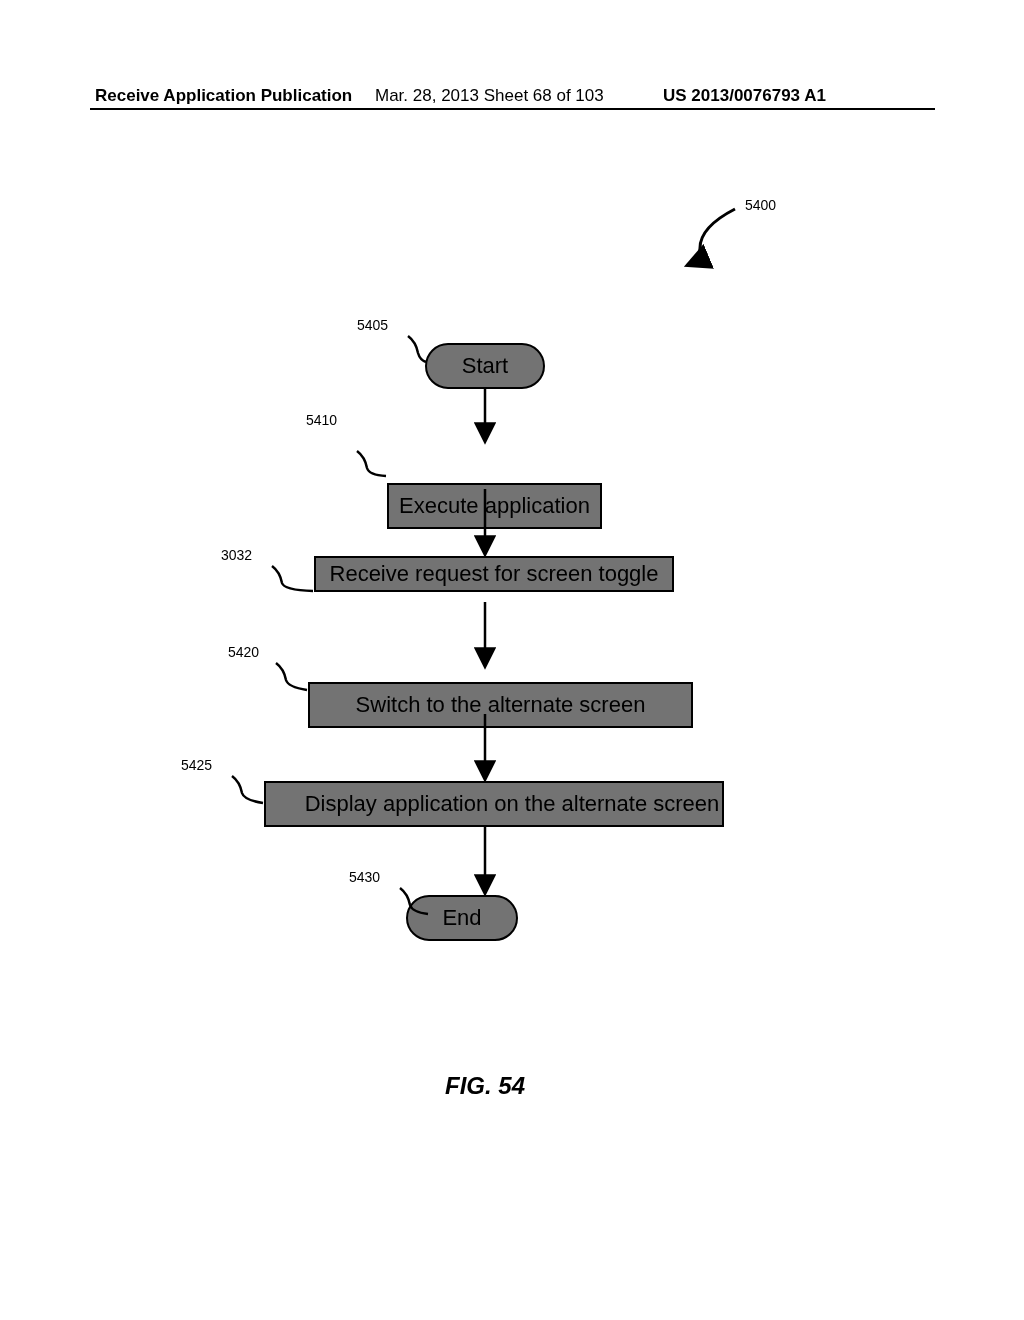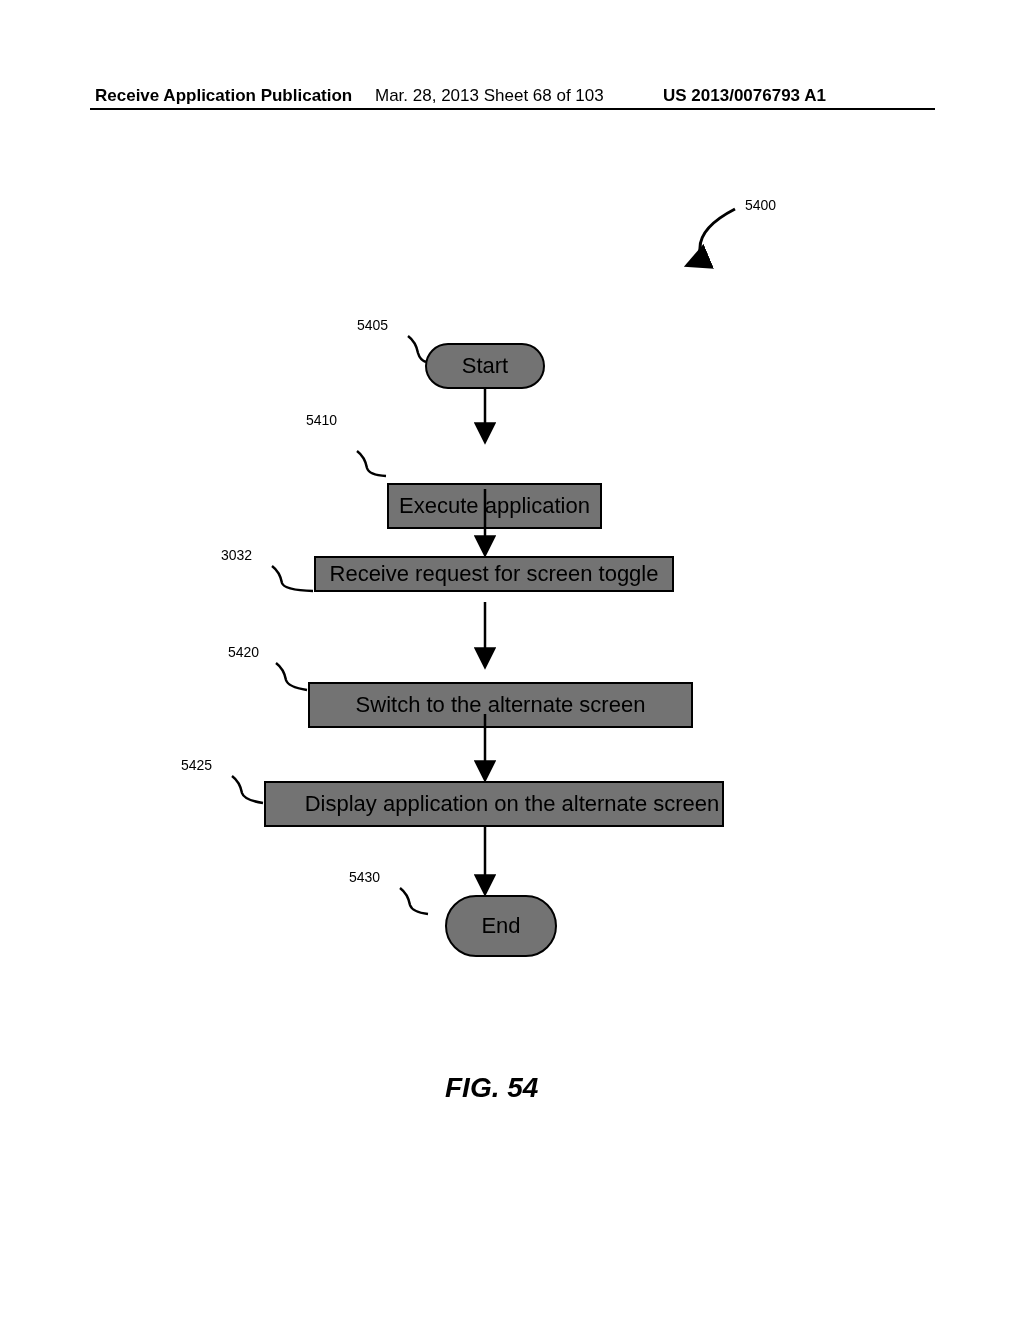--- a/index.html
+++ b/index.html
@@ -39,21 +39,21 @@
     justify-content: center;
     box-sizing: border-box;
   }
   .terminator { border-radius: 999px; }
   .ref-label {
     position: absolute;
     font-size: 14px;
   }
   .fig-caption {
     position: absolute;
-    font-size: 28px;
+    font-size: 24px;
     font-weight: bold;
     font-style: italic;
   }
   svg.overlay {
     position: absolute;
     top: 0;
     left: 0;
     width: 1024px;
     height: 1320px;
     pointer-events: none;
@@ -82,21 +82,21 @@
 </div>
 
 <div class="node" style="left:308px; top:668px; width:385px; height:46px;margin-top:14px;">
   <span>Switch to the alternate screen</span>
 </div>
 
 <div class="node" style="left:264px; top:781px; width:460px; height:46px;padding-left:36px;">
   <span>Display application on the alternate screen</span>
 </div>
 
-<div class="node terminator" style="left:445px; top:895px; width:112px; height:62px;">
+<div class="node terminator" style="left:406px; top:895px; width:112px; height:46px;">
   <span>End</span>
 </div>
 
 <span class="ref-label" style="left:745px; top:197px;">5400</span>
 <span class="ref-label" style="left:357px; top:317px;">5405</span>
 <span class="ref-label" style="left:306px; top:412px;">5410</span>
 <span class="ref-label" style="left:221px; top:547px;">3032</span>
 <span class="ref-label" style="left:215px; top:644px;margin-left:13px;">5420</span>
 <span class="ref-label" style="left:181px; top:757px;">5425</span>
 <span class="ref-label" style="left:349px; top:869px;">5430</span>

